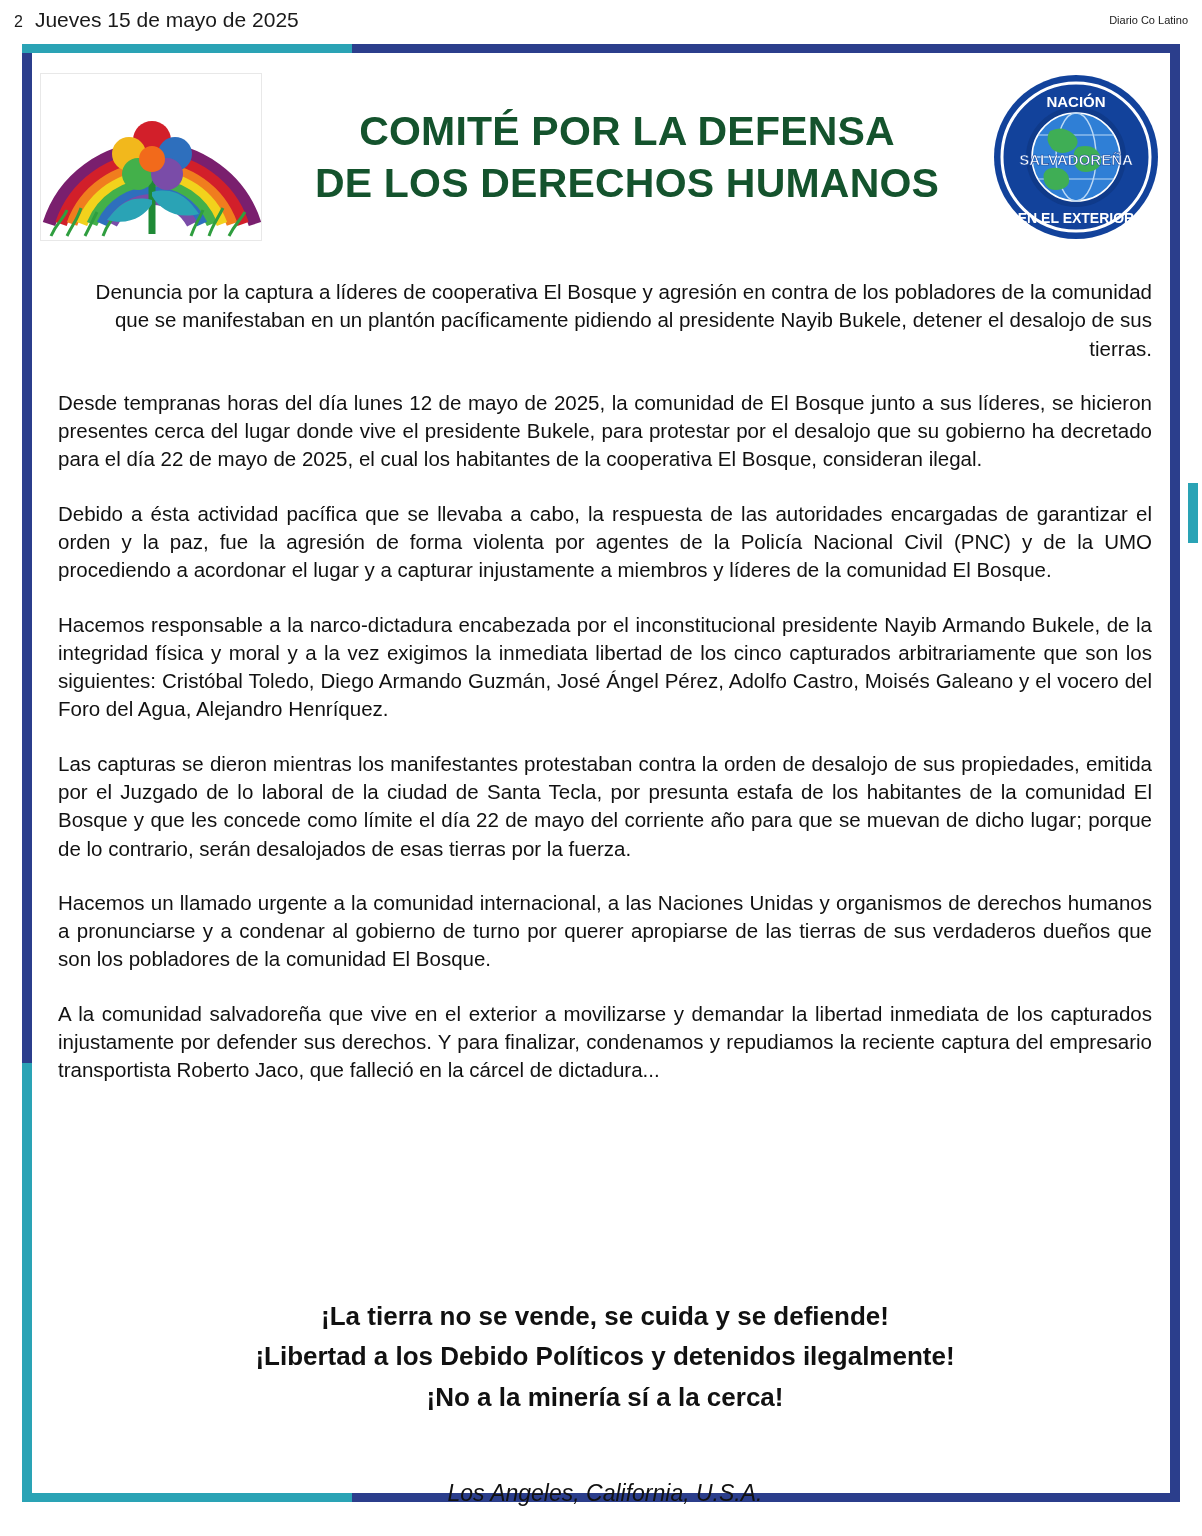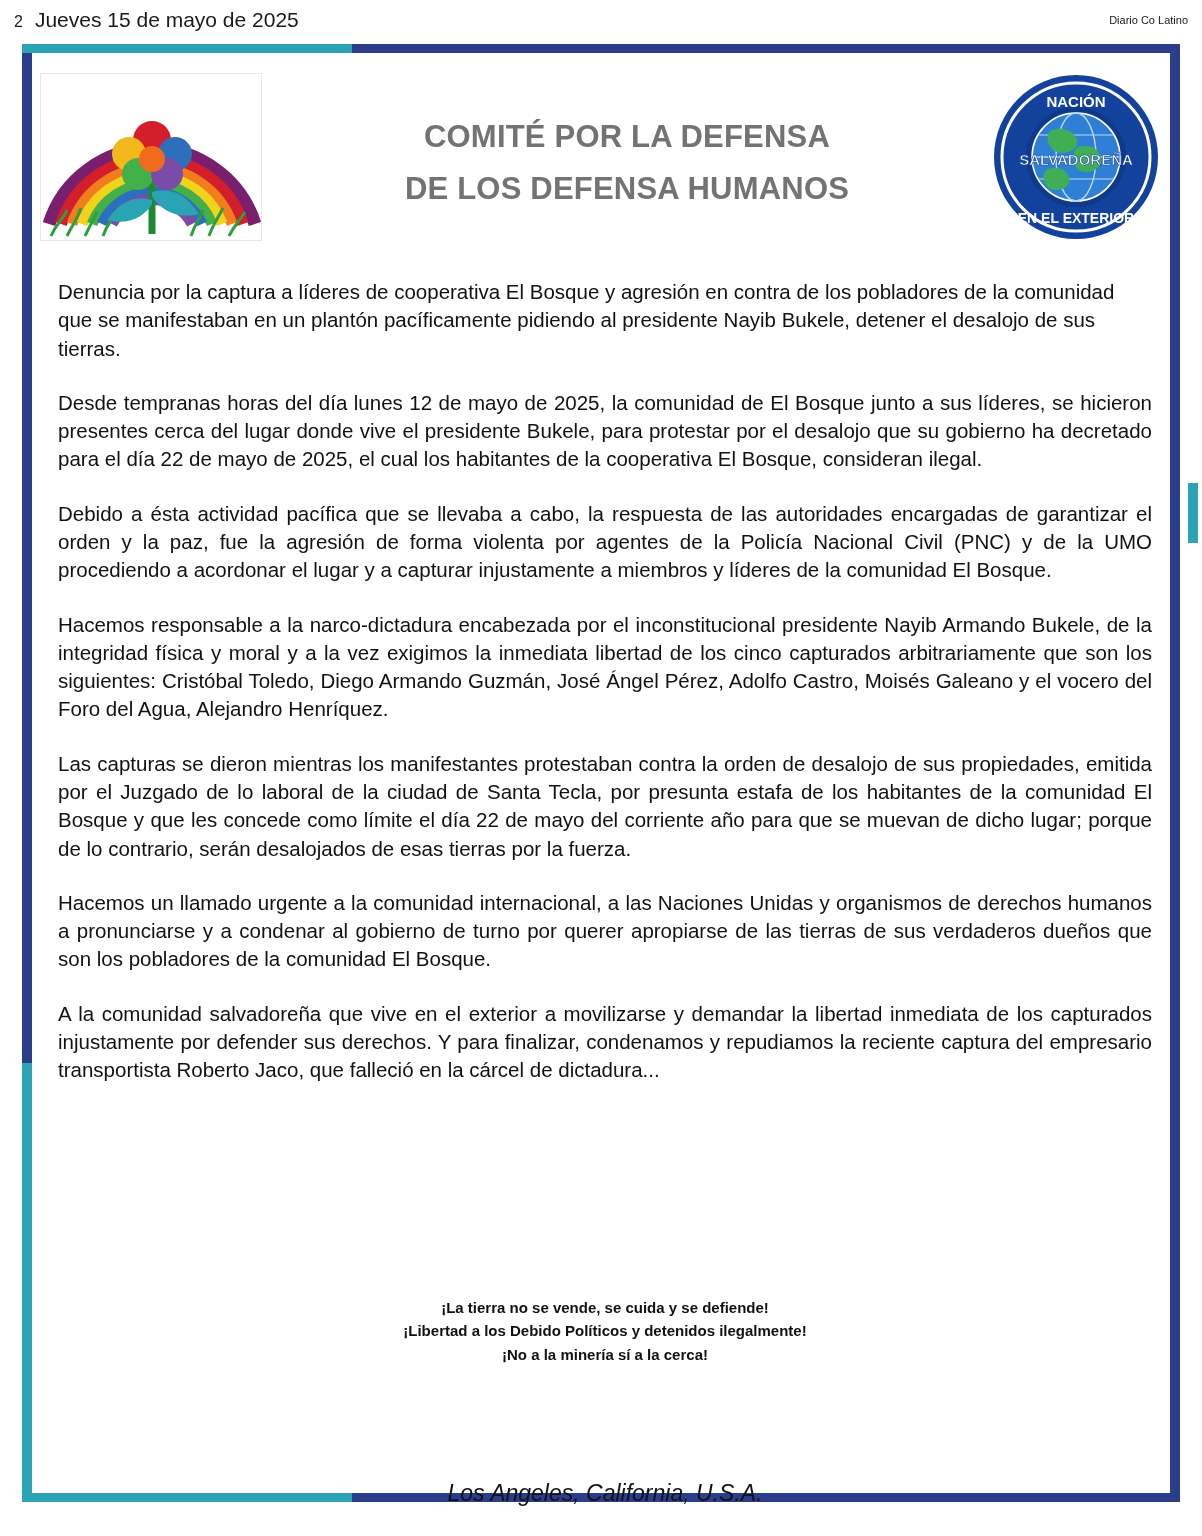--- a/index.html
+++ b/index.html
@@ -133,27 +133,26 @@
     background: #ffffff;
     border: 1px solid #e8e8e8;
     box-sizing: border-box;
   }
   .title-wrap {
     flex: 1 1 auto;
     text-align: center;
     padding: 0 10px;
   }
   .title-wrap .line {
-    font-size: 31px;
+    font-size: 41px;
     font-weight: bold;
     letter-spacing: 0.2px;
     line-height: 1.28;
-    color: #737373;
+    color: #14532d;
     white-space: nowrap;
-    margin-top: 12px;
   }
   .seal {
     width: 168px;
     height: 168px;
     flex: 0 0 auto;
     position: relative;
   }
 
   
   .article {
@@ -163,32 +162,32 @@
     width: 1094px;
   }
   .article p {
     margin: 0 0 26px 0;
     font-size: 20.5px;
     line-height: 1.38;
     text-align: justify;
     color: #111111;
   }
   .article p.first {
-    text-align: left;
+    text-align: right;
   }
 
   .slogans {
     position: absolute;
     left: 58px;
     top: 1300px;
     width: 1094px;
     text-align: center;
   }
   .slogans .slogan {
-    font-size: 15px;
+    font-size: 26px;
     font-weight: bold;
     line-height: 1.55;
     color: #111111;
   }
   .signoff {
     position: absolute;
     left: 58px;
     top: 1478px;
     width: 1094px;
     text-align: center;
@@ -258,21 +257,21 @@
       <circle cx="88" cy="80" r="17" fill="#f2b81c"></circle>
       <circle cx="134" cy="80" r="17" fill="#2e6fbd"></circle>
       <circle cx="97" cy="100" r="16" fill="#43b04a"></circle>
       <circle cx="126" cy="100" r="16" fill="#7a4ca8"></circle>
       <circle cx="111" cy="85" r="13" fill="#f26a1b"></circle>
     </svg>
   </div>
 
   <div class="title-wrap">
     <div class="line">COMITÉ POR LA DEFENSA</div>
-    <div class="line">DE LOS DEFENSA HUMANOS</div>
+    <div class="line">DE LOS DERECHOS HUMANOS</div>
   </div>
 
   <div class="seal">
     <svg viewBox="0 0 168 168" width="168" height="168" aria-hidden="true">
       <circle cx="84" cy="84" r="82" fill="#12429b"></circle>
       <circle cx="84" cy="84" r="74" fill="none" stroke="#ffffff" stroke-width="3"></circle>
       <circle cx="84" cy="84" r="50" fill="#0f3a8a"></circle>
 
       <circle cx="84" cy="84" r="44" fill="#2f7fd6"></circle>
       <path d="M40,84 a44,44 0 0 1 88,0 a44,44 0 0 1 -88,0" fill="none" stroke="#ffffff" stroke-width="1.5"></path>

